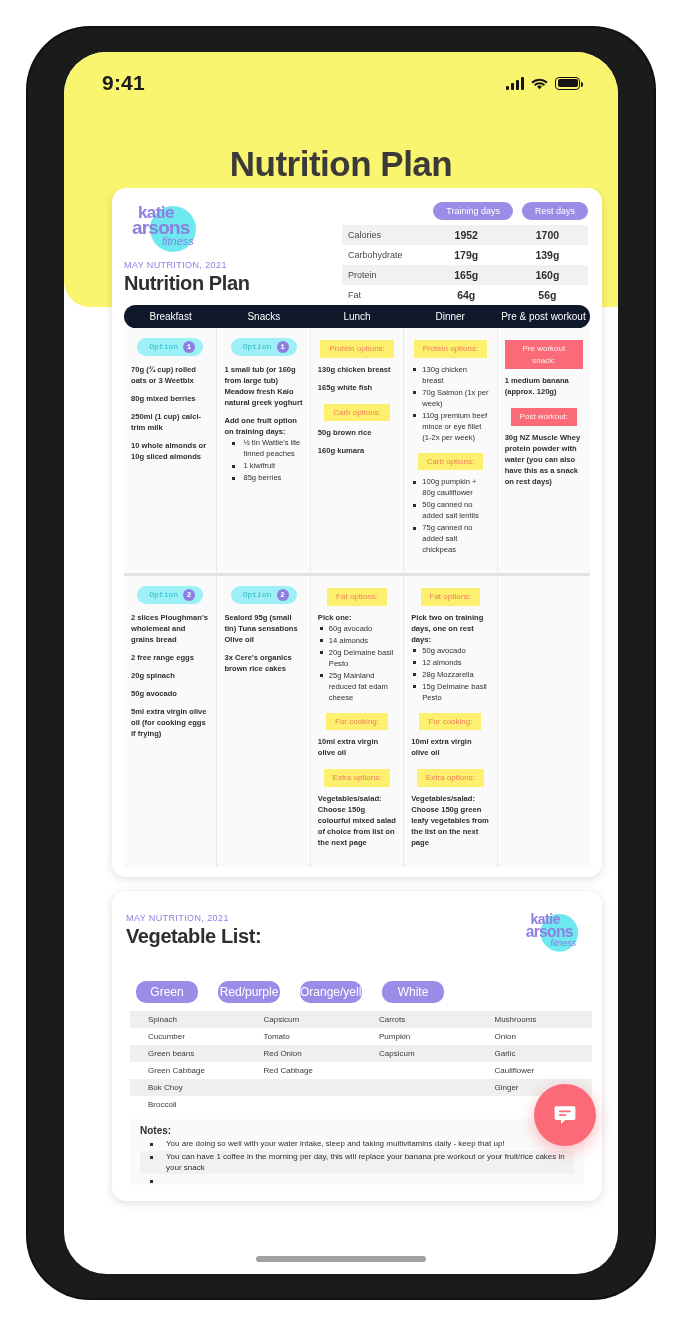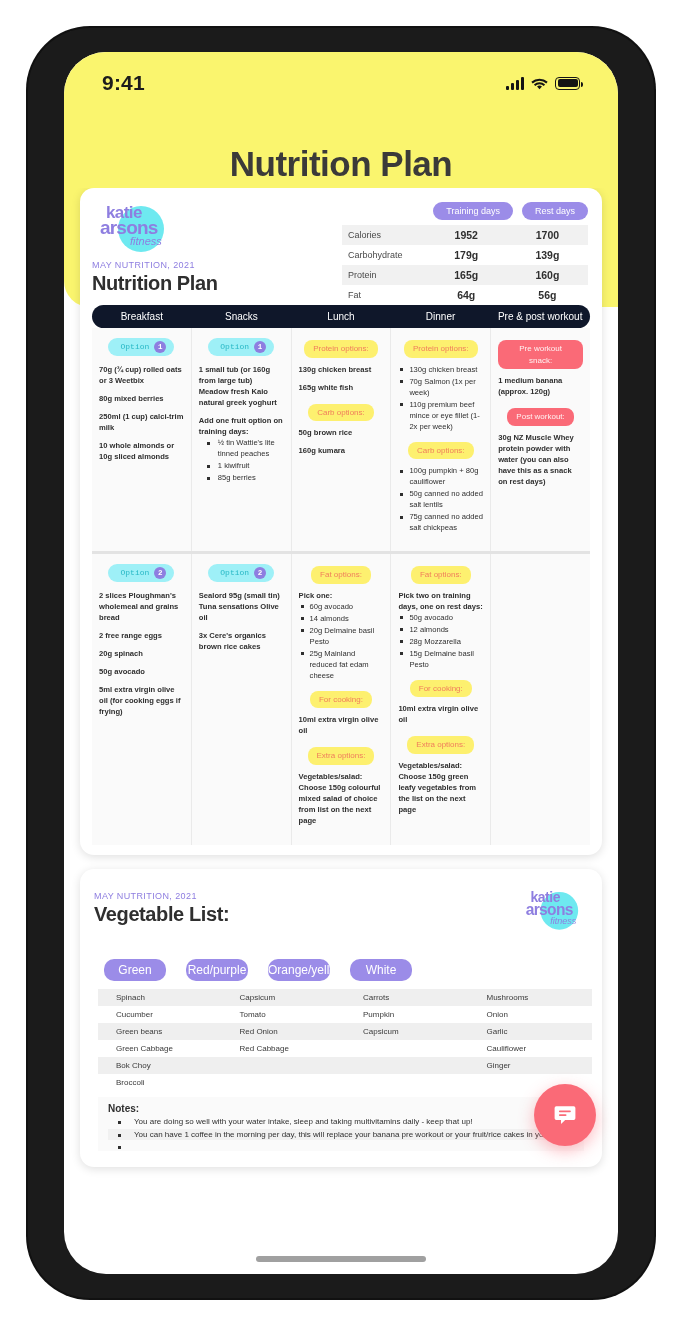--- a/index.html
+++ b/index.html
@@ -67,20 +67,21 @@
     text-align: center;
     font-size: 35px; font-weight: bold; color: #3b3a39;
     letter-spacing: -.5px;
   }
 
   
   #content {
     position: absolute; left: 0; top: 136px;
     width: 554px; height: 1086px;
     overflow: hidden;
+    padding-left: 32px;
   }
 
   .doc-card {
     position: relative;
     margin: 0 16px 14px 16px;
     background: #ffffff;
     border-radius: 14px;
     box-shadow: 0 2px 10px rgba(0,0,0,.13);
   }
   #doc-plan { padding: 12px 12px 10px 12px; }
@@ -160,21 +161,21 @@
   }
   .opt-badge {
     width:12px; height:12px; border-radius:50%;
     background:#8e7ee0; color:#fff; font-size:7.5px; font-weight:bold;
     display:flex; align-items:center; justify-content:center;
   }
   .pill-wrap { text-align:center; }
 
   .tag-yellow, .tag-pink {
     display:inline-block; font-size:8px; padding:3px 9px;
-    border-radius:8px; margin: 4px auto 6px auto;
+    border-radius:0; margin: 4px auto 6px auto;
   }
   .tag-yellow { background:#fdf06f; color:#f07e5c; }
   .tag-pink { background:#fa6a77; color:#fff2f2; }
 
   .m-p { margin: 0 0 7px 0; font-weight: bold; }
   .m-b { font-weight: bold; }
   ul.m-list { list-style: none; margin: 0 0 6px 0; padding: 0; }
   ul.m-list li { position: relative; padding-left: 11px; margin-bottom: 1px; }
   ul.m-list li::before {
     content:""; position:absolute; left: 2px; top: 4.5px;

